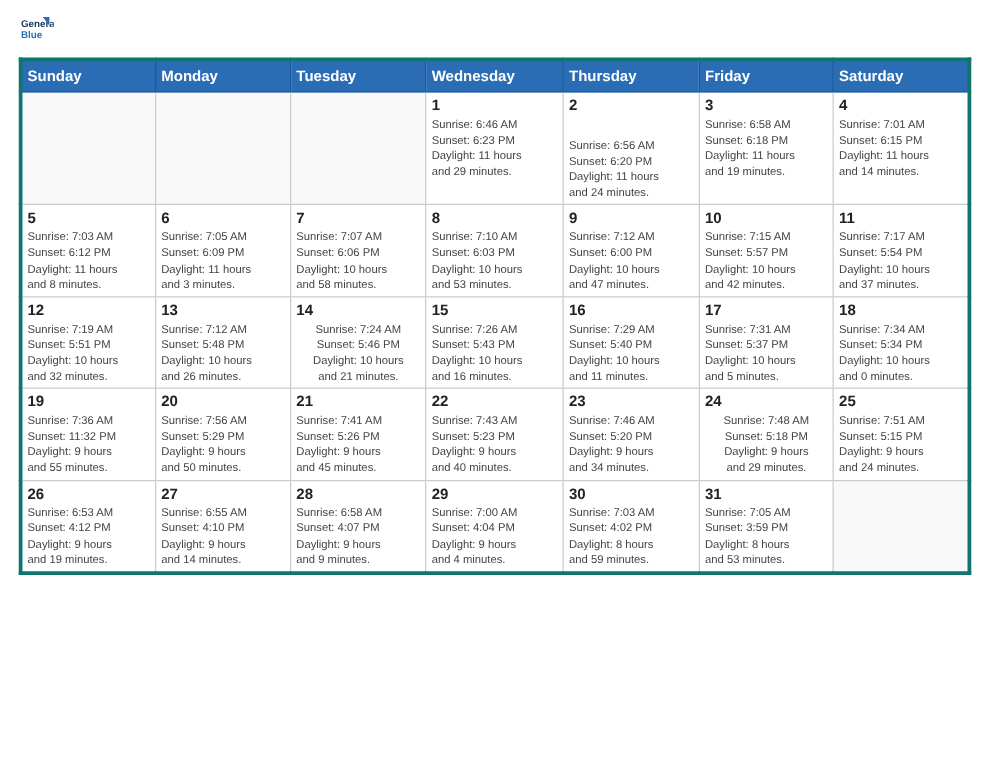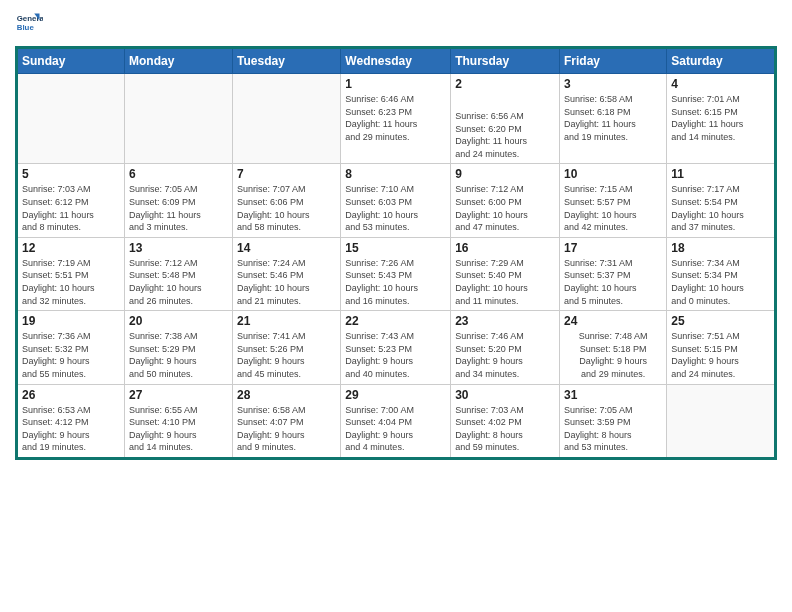--- a/index.html
+++ b/index.html
@@ -209,21 +209,21 @@
           </td>
           <td>
             <div class="day-number">13</div>
             <div class="day-info" style="white-space: pre-line;">Sunrise: 7:12 AM
 Sunset: 5:48 PM
 Daylight: 10 hours
 and 26 minutes.</div>
           </td>
           <td>
             <div class="day-number">14</div>
-            <div class="day-info" style="white-space: pre-line;">Sunrise: 7:24 AM
+            <div class="day-info" style="white-space: pre-line; text-align: center;">Sunrise: 7:24 AM
 Sunset: 5:46 PM
 Daylight: 10 hours
 and 21 minutes.</div>
           </td>
           <td>
             <div class="day-number">15</div>
             <div class="day-info" style="white-space: pre-line;">Sunrise: 7:26 AM
 Sunset: 5:43 PM
 Daylight: 10 hours
 and 16 minutes.</div>
@@ -247,27 +247,27 @@
             <div class="day-info" style="white-space: pre-line;">Sunrise: 7:34 AM
 Sunset: 5:34 PM
 Daylight: 10 hours
 and 0 minutes.</div>
           </td>
         </tr>
         <tr>
           <td>
             <div class="day-number">19</div>
             <div class="day-info" style="white-space: pre-line;">Sunrise: 7:36 AM
-Sunset: 5:32 PM
+Sunset: 11:32 PM
 Daylight: 9 hours
 and 55 minutes.</div>
           </td>
           <td>
             <div class="day-number">20</div>
-            <div class="day-info" style="white-space: pre-line;">Sunrise: 7:38 AM
+            <div class="day-info" style="white-space: pre-line;">Sunrise: 7:56 AM
 Sunset: 5:29 PM
 Daylight: 9 hours
 and 50 minutes.</div>
           </td>
           <td>
             <div class="day-number">21</div>
             <div class="day-info" style="white-space: pre-line;">Sunrise: 7:41 AM
 Sunset: 5:26 PM
 Daylight: 9 hours
 and 45 minutes.</div>

